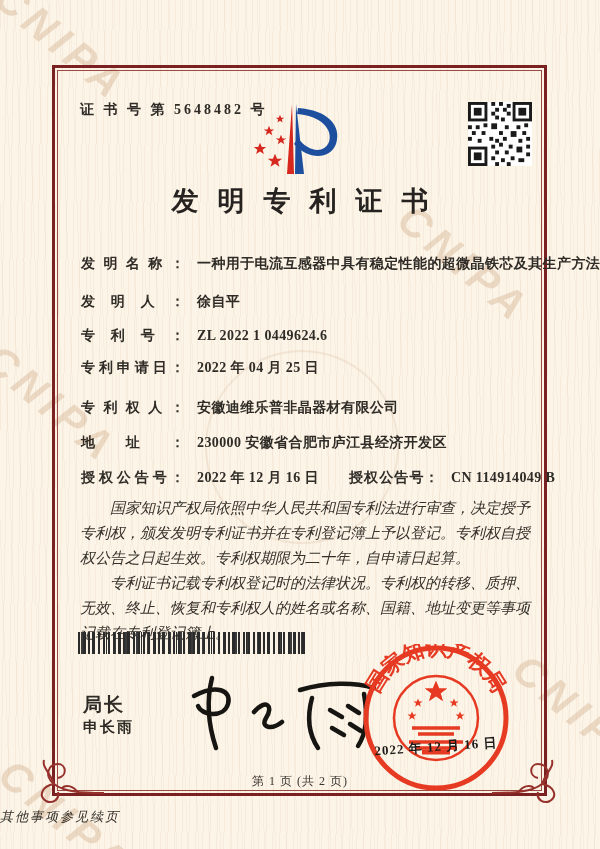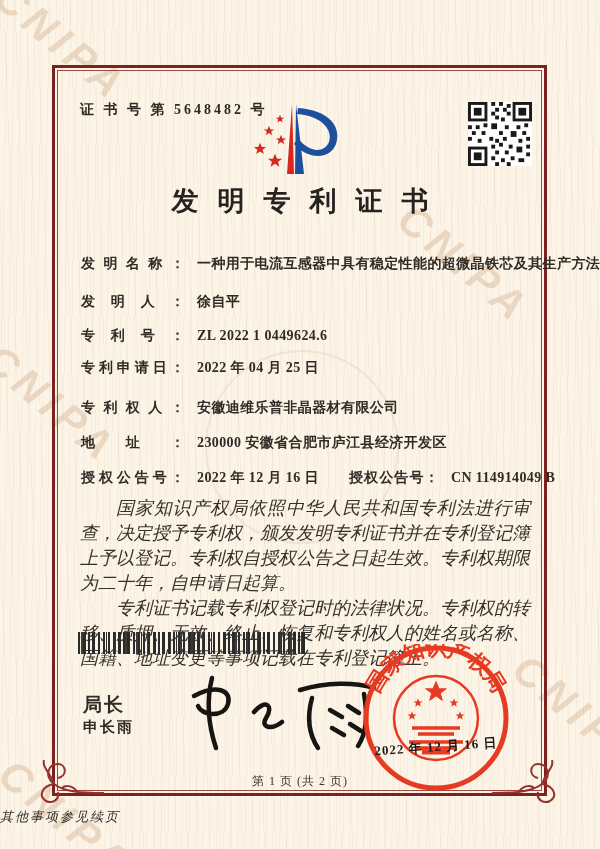--- a/index.html
+++ b/index.html
@@ -42,21 +42,21 @@
   .fields{position:absolute;left:81px;top:253px;right:58px;z-index:4;}
   .f-row{display:flex;line-height:21px;font-size:14px;font-weight:600;letter-spacing:0.4px;}
   .f-label{display:inline-block;width:104px;flex:0 0 104px;text-align:justify;
     text-align-last:justify;-moz-text-align-last:justify;}
   .f-value{margin-left:12px;white-space:nowrap;}
   .m1{margin-bottom:17px}.m2{margin-bottom:13px}.m3{margin-bottom:11px}
   .m4{margin-bottom:19px}.m5{margin-bottom:14px}.m6{margin-bottom:14px}
   .grant-pair2{display:flex;margin-left:30px;}
   .grant-pair2 .f-label{width:90px;flex:0 0 90px;}
   .paras{position:absolute;left:80px;right:70px;top:496px;z-index:4;
-    font-size:18px;line-height:25px;font-style:italic;color:#35302a;text-align:justify;}
+    font-size:15px;line-height:25px;font-style:italic;color:#35302a;text-align:justify;}
   .paras p{margin:0;text-indent:2em;}
   .barcode{
     position:absolute;left:78px;top:632px;width:230px;height:22px;z-index:4;
     background:
       repeating-linear-gradient(90deg,#2b2b2b 0 2px,transparent 2px 5px),
       repeating-linear-gradient(90deg,#2b2b2b 0 1px,transparent 1px 7px),
       repeating-linear-gradient(90deg,transparent 0 3px,#3a3a3a 3px 5px,transparent 5px 11px);
   }
   .sig-title{position:absolute;left:83px;top:692px;font-size:19px;font-weight:600;
     letter-spacing:2px;z-index:4;}

